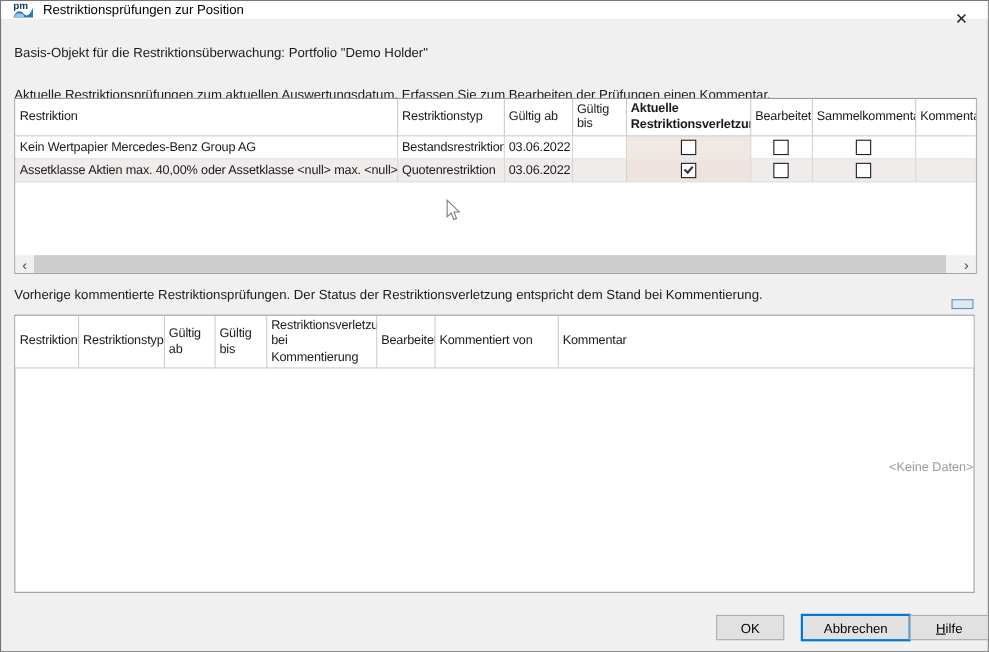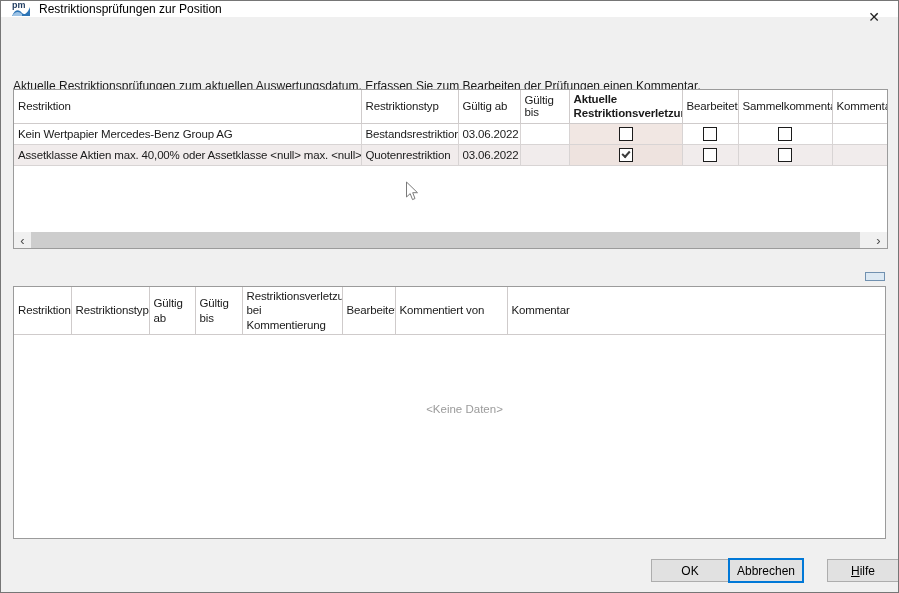--- a/index.html
+++ b/index.html
@@ -41,26 +41,26 @@
   .hs-arrow{width:17px;display:flex;align-items:center;justify-content:center;color:#4a4a4a;font-size:13px;line-height:1;}
   .hs-track{flex:1;position:relative;background:#f0f0f0;}
   .hs-thumb{position:absolute;left:0;top:0;bottom:0;width:calc(100% - 10px);background:#cdcdcd;}
 
   
   .prev-label{position:absolute;left:12px;top:260px;white-space:nowrap;}
   .collapse-btn{position:absolute;left:864px;top:271px;width:18px;height:7px;border:1px solid #7191b0;background:#dde9f3;box-sizing:content-box;}
 
   .table2{position:absolute;left:12px;top:285px;width:873px;height:253px;border:1px solid #9b9b9b;background:#fff;box-sizing:border-box;}
   .table2 thead th{height:32px;white-space:normal;line-height:1.25;}
-  .keine-daten{position:absolute;left:0;right:0;top:116px;text-align:center;color:#9b9b9b;font-size:11.5px;margin-left:30px;}
+  .keine-daten{position:absolute;left:0;right:0;top:132px;text-align:right;color:#9b9b9b;font-size:11.5px;margin-left:30px;}
 
   
   .btn{position:absolute;top:558px;height:23px;background:#e1e1e1;border:1px solid #adadad;display:flex;align-items:center;justify-content:center;font-size:12px;box-sizing:border-box;color:#000;}
-  .btn-ok{left:650px;width:78px;}
-  .btn-cancel{left:727px;top:557px;width:76px;height:25px;border:2px solid #0078d7;}
+  .btn-ok{left:650px;width:62px;}
+  .btn-cancel{left:727px;top:557px;width:100px;height:25px;border:2px solid #0078d7;}
   .btn-help{left:826px;width:72px;}
   .first-underline{display:block;}
   .first-underline::first-letter{text-decoration:underline;}
 
   .cursor{position:absolute;left:404px;top:180px;width:14px;height:22px;pointer-events:none;}
 </style>
 </head>
 <body>
 
 <div class="dialog">
@@ -68,20 +68,21 @@
   <div class="titlebar">
     <svg class="title-icon" viewBox="0 0 20 18" xmlns="http://www.w3.org/2000/svg">
       <text x="1" y="8" font-size="9" font-weight="bold" fill="#1e3a5f" font-family="Liberation Sans, sans-serif">pm</text>
       <path d="M1 16 C4 9, 8 9, 11 13 C14 16, 17 12, 19 7 L19 16 Z" fill="#2e75b6"></path>
       <path d="M1 16 C4 11, 8 11, 11 14 L11 16 Z" fill="#9dc3e6"></path>
     </svg>
     <span class="title-text">Restriktionsprüfungen zur Position</span>
     <div class="close-btn">✕</div>
   </div>
 
+  <div class="line1">Basis-Objekt für die Restriktionsüberwachung: Portfolio "Demo Holder"</div>
   <div class="line2">Aktuelle Restriktionsprüfungen zum aktuellen Auswertungsdatum. Erfassen Sie zum Bearbeiten der Prüfungen einen Kommentar.</div>
 
   <div class="table1">
     <table>
       <colgroup>
         <col style="width:347px">
           <col style="width:97px">
           <col style="width:62px">
           <col style="width:49px">
         <col style="width:113px">
@@ -127,20 +128,21 @@
     <div class="filler"></div>
     <div class="hscroll">
       <div class="hs-arrow">‹</div>
       <div class="hs-track">
         <div class="hs-thumb"></div>
       </div>
       <div class="hs-arrow">›</div>
     </div>
   </div>
 
+  <div class="prev-label">Vorherige kommentierte Restriktionsprüfungen. Der Status der Restriktionsverletzung entspricht dem Stand bei Kommentierung.</div>
   <div class="collapse-btn"></div>
 
   <div class="table2">
     <table>
       <colgroup>
         <col style="width:57px">
           <col style="width:78px">
           <col style="width:46px">
           <col style="width:47px">
         <col style="width:100px">

